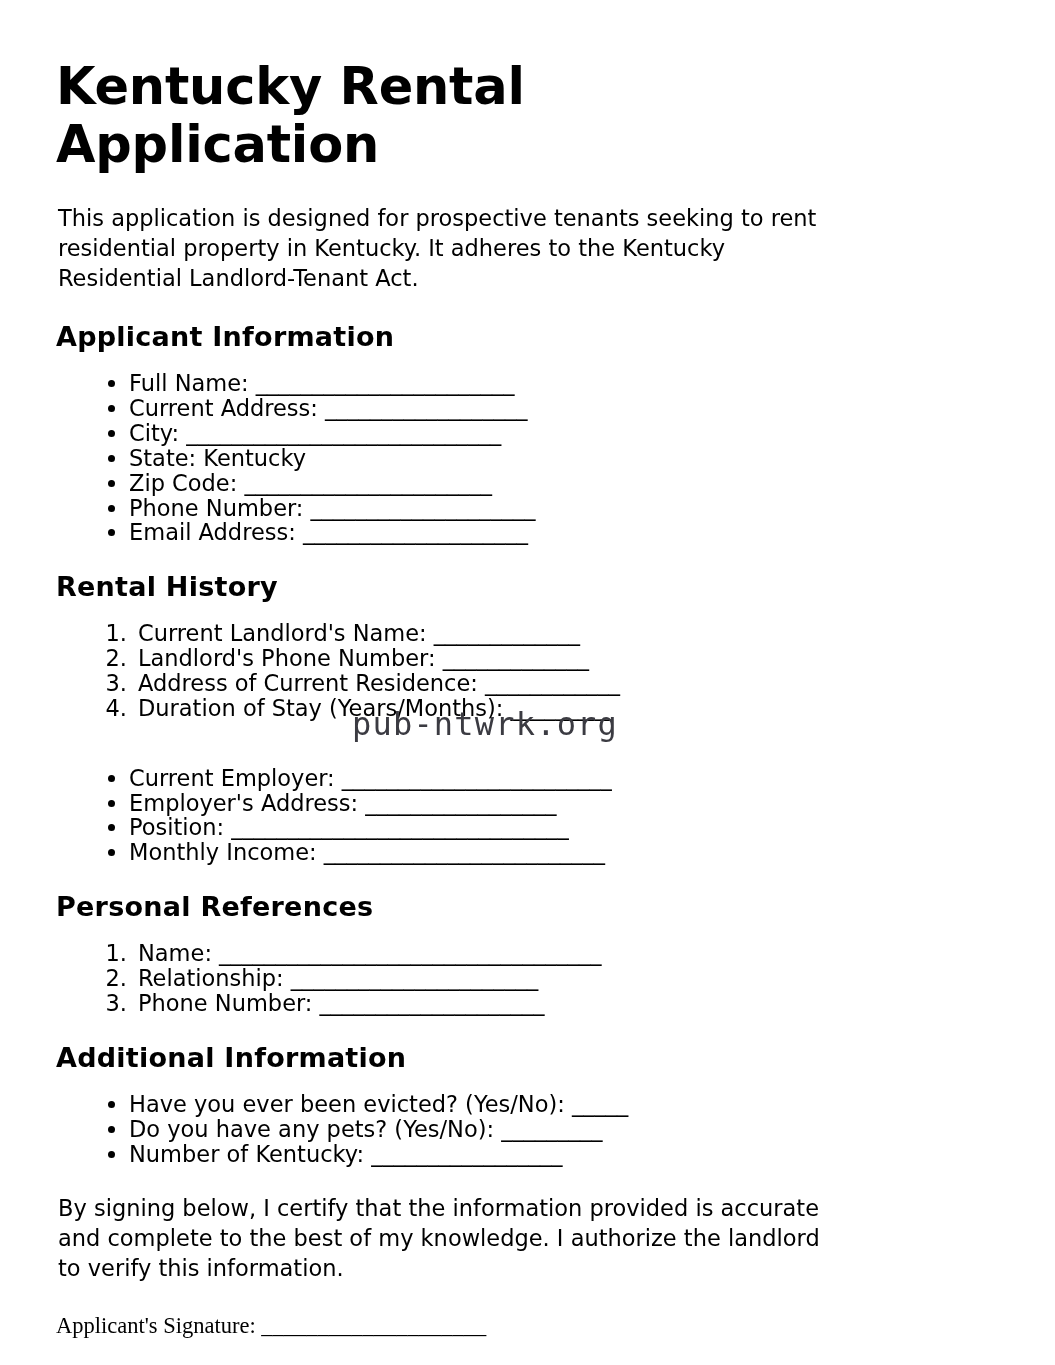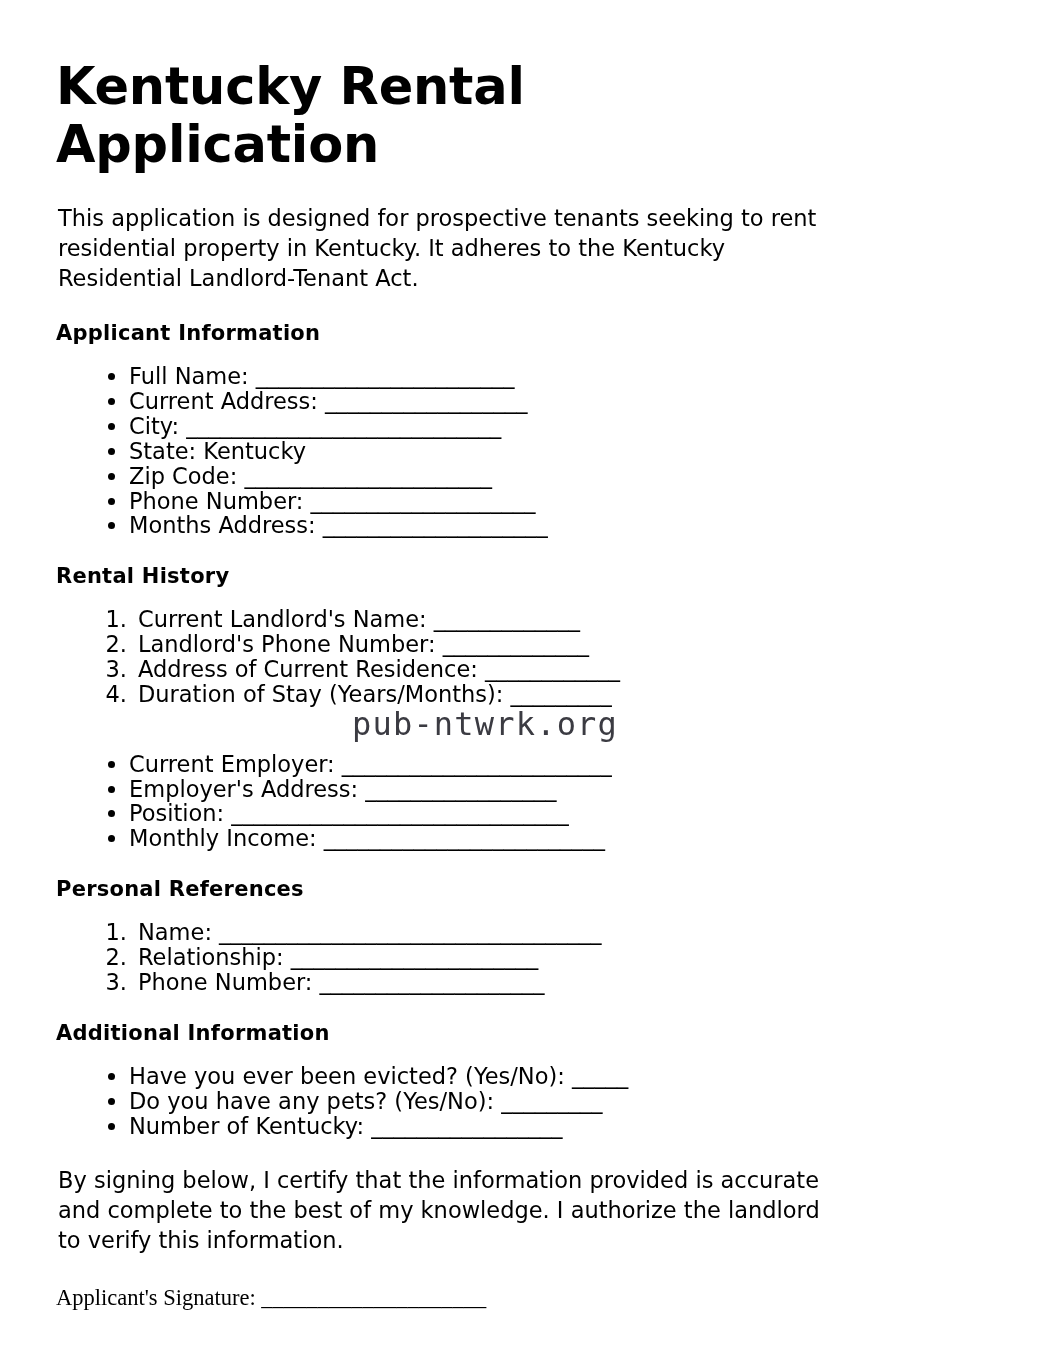--- a/index.html
+++ b/index.html
@@ -36,21 +36,21 @@
 
   p.intro, p.certify {
     font-size: 22.5px;
     line-height: 1.32;
     margin: 2px;
     padding: 0;
     max-width: 935px;
   }
 
   h2.section-heading {
-    font-size: 21px;
+    font-size: 27px;
     font-weight: bold;
     letter-spacing: 0.25px;
     margin: 0;
     padding: 0;
   }
 
   ul.field-list, ol.field-list {
     font-size: 22.5px;
     line-height: 1.105;
     margin: 0;
@@ -116,21 +116,21 @@
 
   <h2 class="section-heading">Applicant Information</h2>
   <div class="spacer-head-list"></div>
   <ul class="field-list">
     <li>Full Name: _______________________</li>
     <li>Current Address: __________________</li>
     <li>City: ____________________________</li>
     <li>State: Kentucky</li>
     <li>Zip Code: ______________________</li>
     <li>Phone Number: ____________________</li>
-    <li>Months Address: ____________________</li>
+    <li>Email Address: ____________________</li>
   </ul>
 
   <div class="spacer-list-head"></div>
 
   <h2 class="section-heading">Rental History</h2>
   <div class="spacer-head-list"></div>
   <ol class="field-list">
     <li>Current Landlord's Name: _____________</li>
     <li>Landlord's Phone Number: _____________</li>
     <li>Address of Current Residence: ____________</li>

